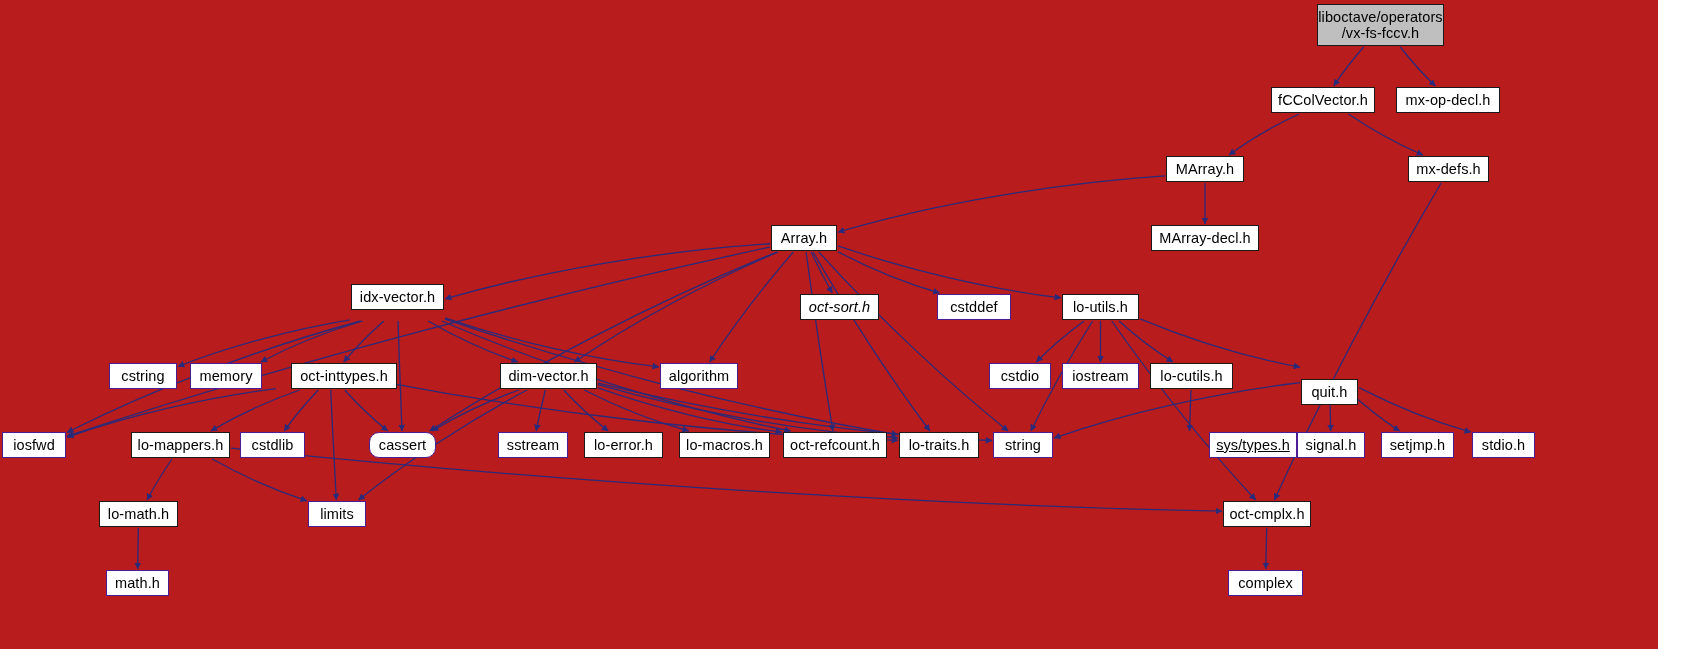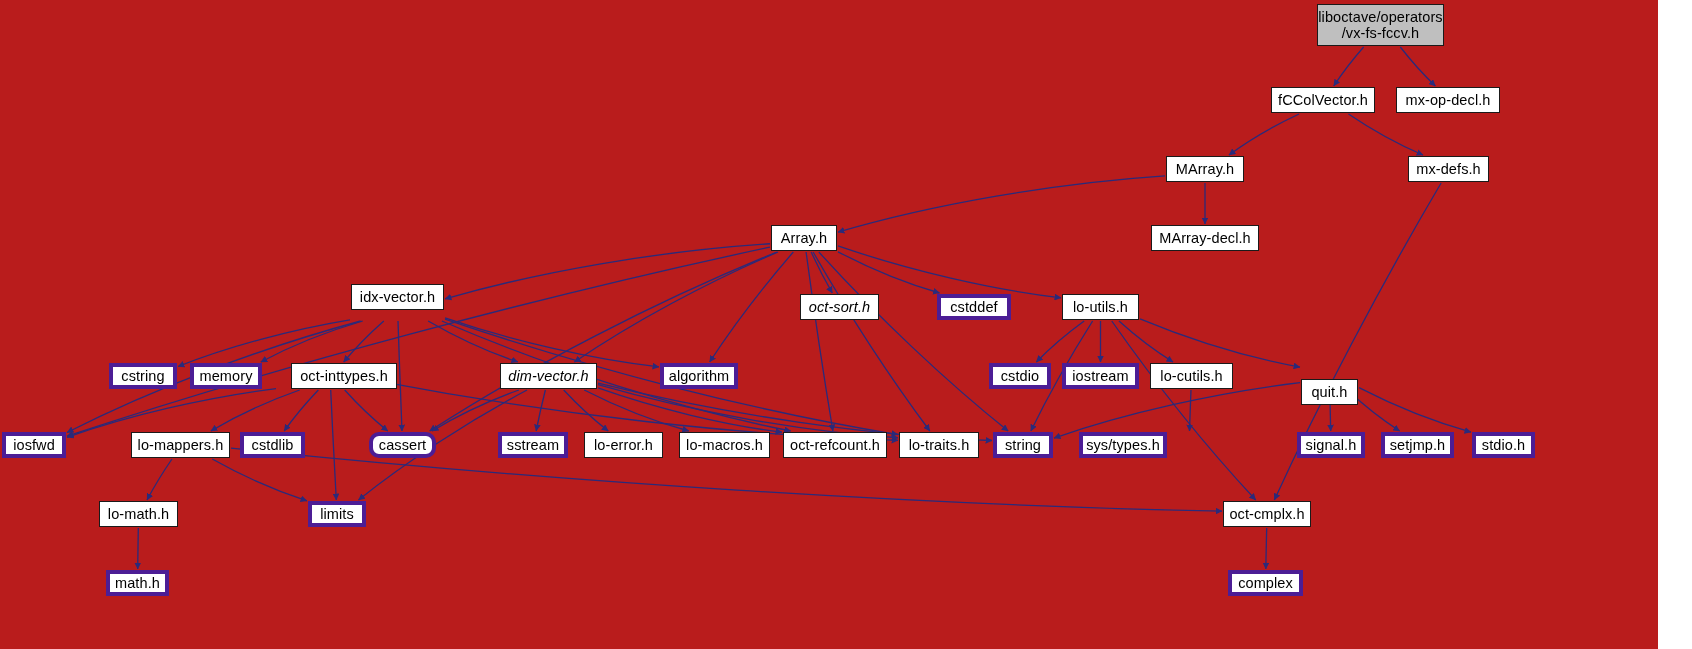--- a/index.html
+++ b/index.html
@@ -25,21 +25,21 @@
     pointer-events: none;
   }
   .node {
     position: absolute;
     box-sizing: border-box;
     display: flex;
     align-items: center;
     justify-content: center;
     text-align: center;
     background: #ffffff;
-    border: 4px solid #4c1d95;
+    border: 1px solid #4c1d95;
     color: #000000;
     font-size: 14.5px;
     line-height: 1.12;
     letter-spacing: 0.1px;
     white-space: pre-line;
     z-index: 5;
   }
   .node.local {
     border: 1.6px solid #1a1a1a;
   }
@@ -126,37 +126,37 @@
     <div class="node local" style="left: 1408px; top: 156px; width: 81px; height: 26px;">mx-defs.h</div>
     <div class="node local" style="left: 1151px; top: 225px; width: 108px; height: 26px;">MArray-decl.h</div>
     <div class="node local" style="left: 771px; top: 225px; width: 66px; height: 26px;">Array.h</div>
     <div class="node local" style="left: 351px; top: 284px; width: 93px; height: 26px;">idx-vector.h</div>
     <div class="node local" style="left: 800px; top: 294px; width: 79px; height: 26px; font-style: italic;">oct-sort.h</div>
     <div class="node system" style="left: 937px; top: 294px; width: 74px; height: 26px;">cstddef</div>
     <div class="node local" style="left: 1062px; top: 294px; width: 77px; height: 26px;">lo-utils.h</div>
     <div class="node system" style="left: 109px; top: 363px; width: 68px; height: 26px;">cstring</div>
     <div class="node system" style="left: 190px; top: 363px; width: 72px; height: 26px;">memory</div>
     <div class="node local" style="left: 291px; top: 363px; width: 106px; height: 26px;">oct-inttypes.h</div>
-    <div class="node local" style="left: 500px; top: 363px; width: 97px; height: 26px; font-style: italic;">dim-vector.h</div>
+    <div class="node local" style="left: 500px; top: 363px; width: 97px; height: 26px;">dim-vector.h</div>
     <div class="node system" style="left: 660px; top: 363px; width: 78px; height: 26px;">algorithm</div>
     <div class="node system" style="left: 989px; top: 363px; width: 62px; height: 26px;">cstdio</div>
     <div class="node system" style="left: 1062px; top: 363px; width: 77px; height: 26px;">iostream</div>
     <div class="node local" style="left: 1150px; top: 363px; width: 83px; height: 26px;">lo-cutils.h</div>
     <div class="node local" style="left: 1301px; top: 363px; width: 57px; height: 26px; margin-top: 16px;">quit.h</div>
     <div class="node system" style="left: 2px; top: 432px; width: 64px; height: 26px;">iosfwd</div>
     <div class="node local" style="left: 131px; top: 432px; width: 99px; height: 26px;">lo-mappers.h</div>
     <div class="node system" style="left: 240px; top: 432px; width: 65px; height: 26px;">cstdlib</div>
     <div class="node system" style="left: 369px; top: 432px; width: 67px; height: 26px; border-radius: 10px;">cassert</div>
     <div class="node system" style="left: 498px; top: 432px; width: 70px; height: 26px;">sstream</div>
     <div class="node local" style="left: 584px; top: 432px; width: 79px; height: 26px;">lo-error.h</div>
     <div class="node local" style="left: 679px; top: 432px; width: 91px; height: 26px;">lo-macros.h</div>
     <div class="node local" style="left: 783px; top: 432px; width: 104px; height: 26px;">oct-refcount.h</div>
     <div class="node local" style="left: 899px; top: 432px; width: 80px; height: 26px;">lo-traits.h</div>
     <div class="node system" style="left: 993px; top: 432px; width: 60px; height: 26px;">string</div>
-    <div class="node system" style="left: 1079px; top: 432px; width: 88px; height: 26px;">sys/types.h</div>
+    <div class="node system" style="left: 1209px; top: 432px; width: 88px; height: 26px; text-decoration: underline;">sys/types.h</div>
     <div class="node system" style="left: 1297px; top: 432px; width: 68px; height: 26px;">signal.h</div>
     <div class="node system" style="left: 1381px; top: 432px; width: 73px; height: 26px;">setjmp.h</div>
     <div class="node system" style="left: 1472px; top: 432px; width: 63px; height: 26px;">stdio.h</div>
     <div class="node local" style="left: 99px; top: 501px; width: 79px; height: 26px;">lo-math.h</div>
     <div class="node system" style="left: 308px; top: 501px; width: 58px; height: 26px;">limits</div>
     <div class="node local" style="left: 1223px; top: 501px; width: 88px; height: 26px;">oct-cmplx.h</div>
     <div class="node system" style="left: 106px; top: 570px; width: 63px; height: 26px;">math.h</div>
     <div class="node system" style="left: 1228px; top: 570px; width: 75px; height: 26px;">complex</div>
   </div>
 

